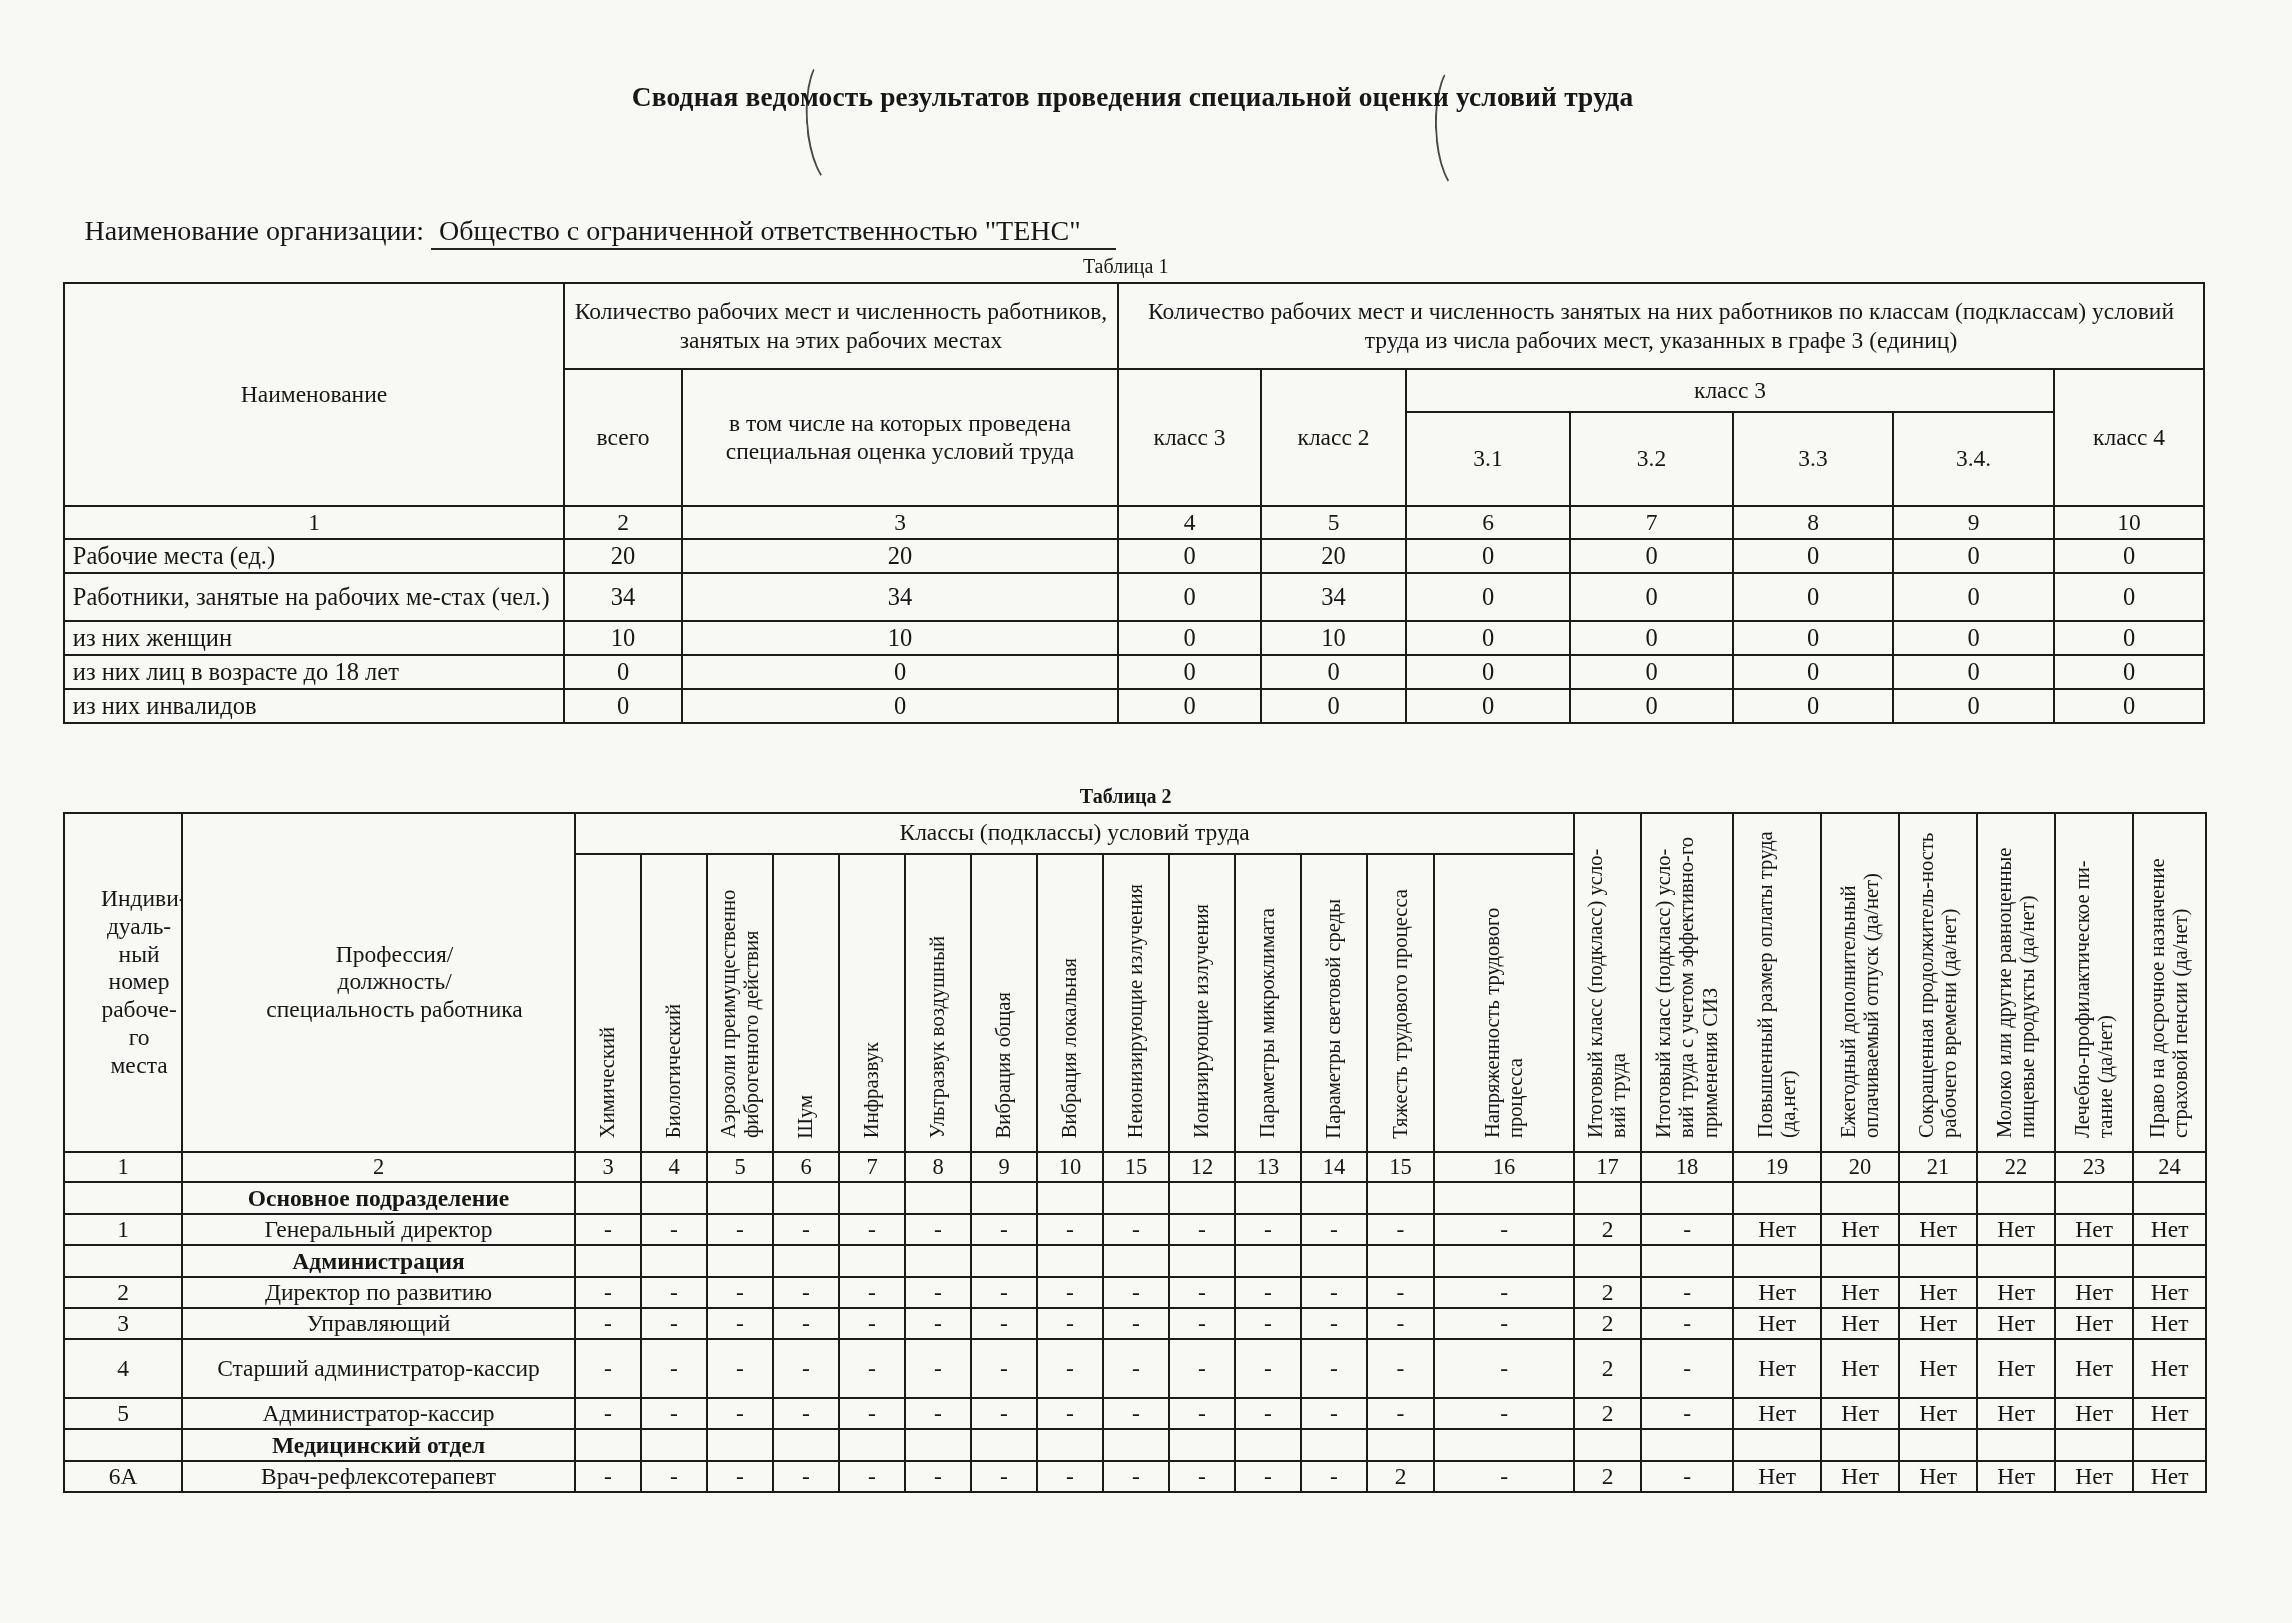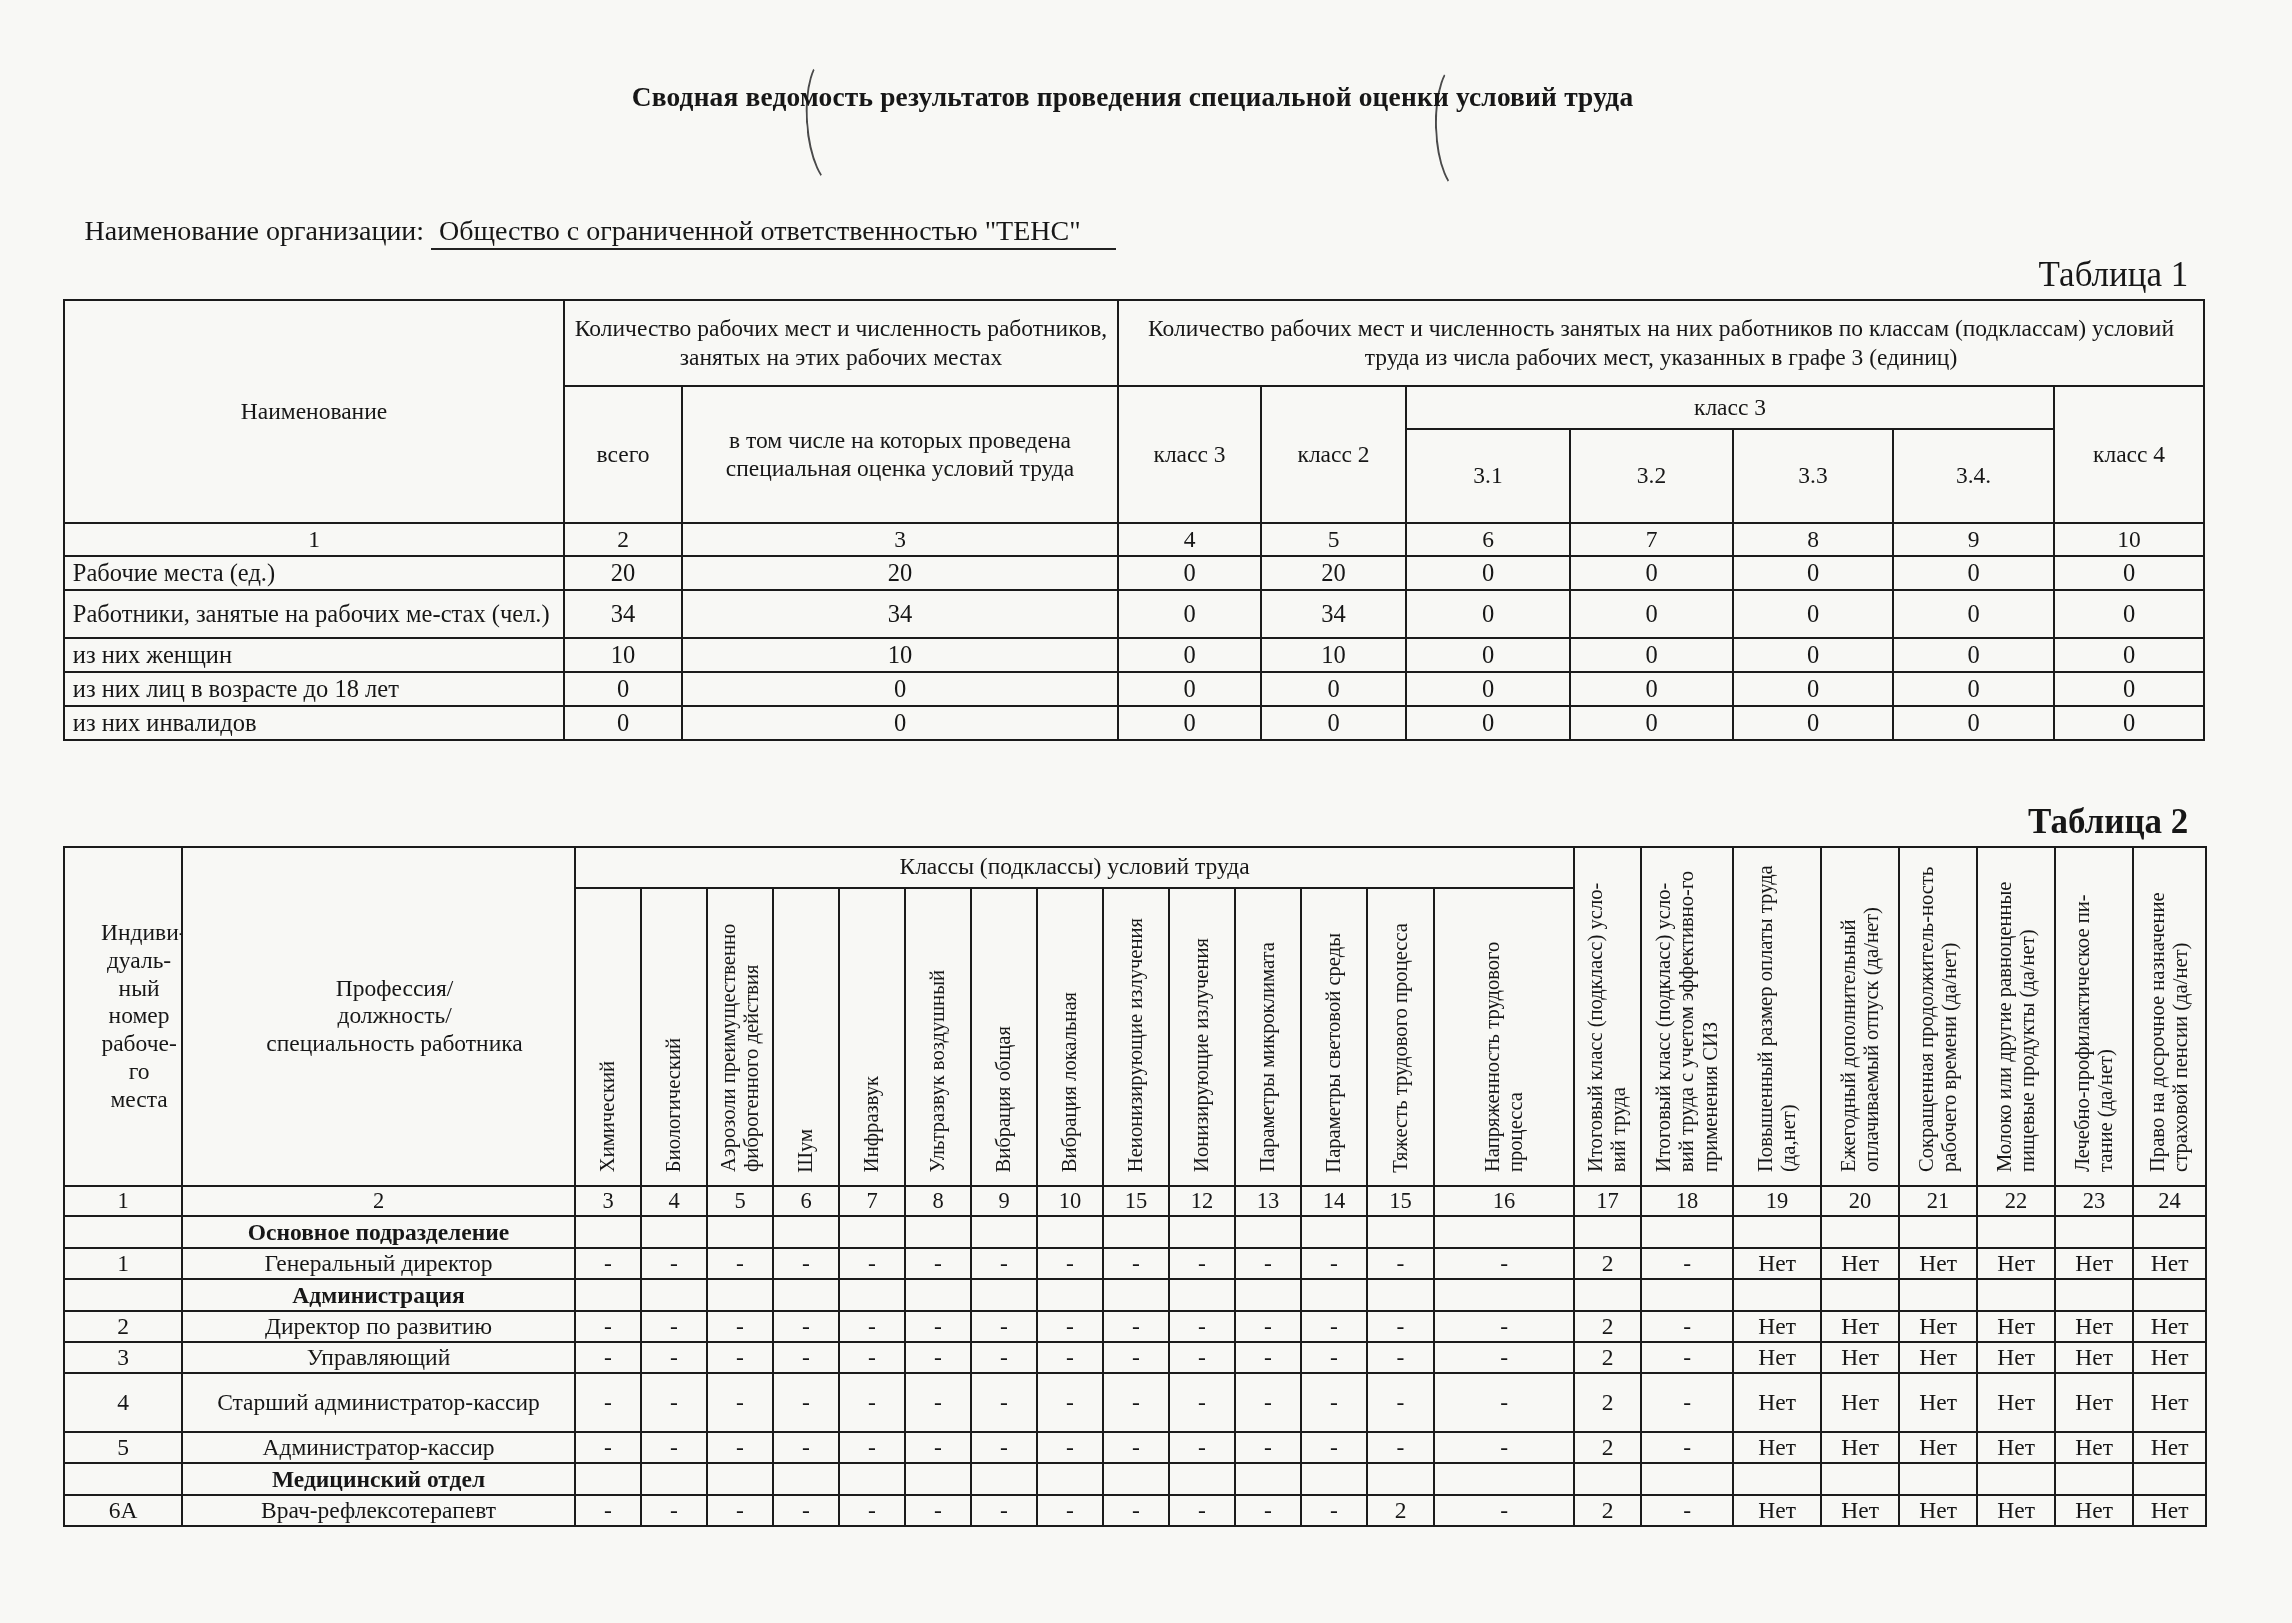--- a/index.html
+++ b/index.html
@@ -2,21 +2,21 @@
 <html><head>
 <meta charset="utf-8">
 <style>
   html,body{margin:0;padding:0;background:#e9e9e6;}
   .page{position:relative;width:2293px;height:1623px;background:#f8f8f5;overflow:hidden;
         font-family:"Liberation Serif","DejaVu Serif",serif;color:#171717;}
   .content{position:absolute;left:63px;top:0;width:2139px;}
   .title{margin:82px 0 0 0;font-size:27.4px;font-weight:bold;text-align:center;letter-spacing:0.2px;}
   .org{margin-top:102px;font-size:28px;padding-left:21.6px;}
   .org .val{border-bottom:2px solid #222;padding:0 35px 2px 7.8px;}
-  .cap{font-size:35px;text-align:right;margin-top:7.8px;padding-right:13.7px;}
+  .cap{font-size:20px;text-align:center;margin-top:7.8px;padding-right:13.7px;}
   .cap2{margin-top:61px;font-weight:bold;}
   table{border-collapse:collapse;table-layout:fixed;width:2139px;margin-top:3.9px;}
   th,td{border:2px solid #1b1b1b;font-weight:normal;overflow:hidden;}
   th{text-align:center;vertical-align:middle;padding:2.9px 3.9px;}
   
   .t1 th{font-size:23.5px;line-height:1.22;}
   .t1 td{font-size:24.5px;text-align:center;padding:2px 3.9px;}
   .t1 td.lbl{text-align:left;padding-left:7.8px;}
   .t1 tr.h1{height:86px;} .t1 tr.h2{height:43px;} .t1 tr.h3{height:94px;}
   .t1 tr.num{height:29px;} .t1 tr.r{height:31px;} .t1 tr.r2{height:48px;}

